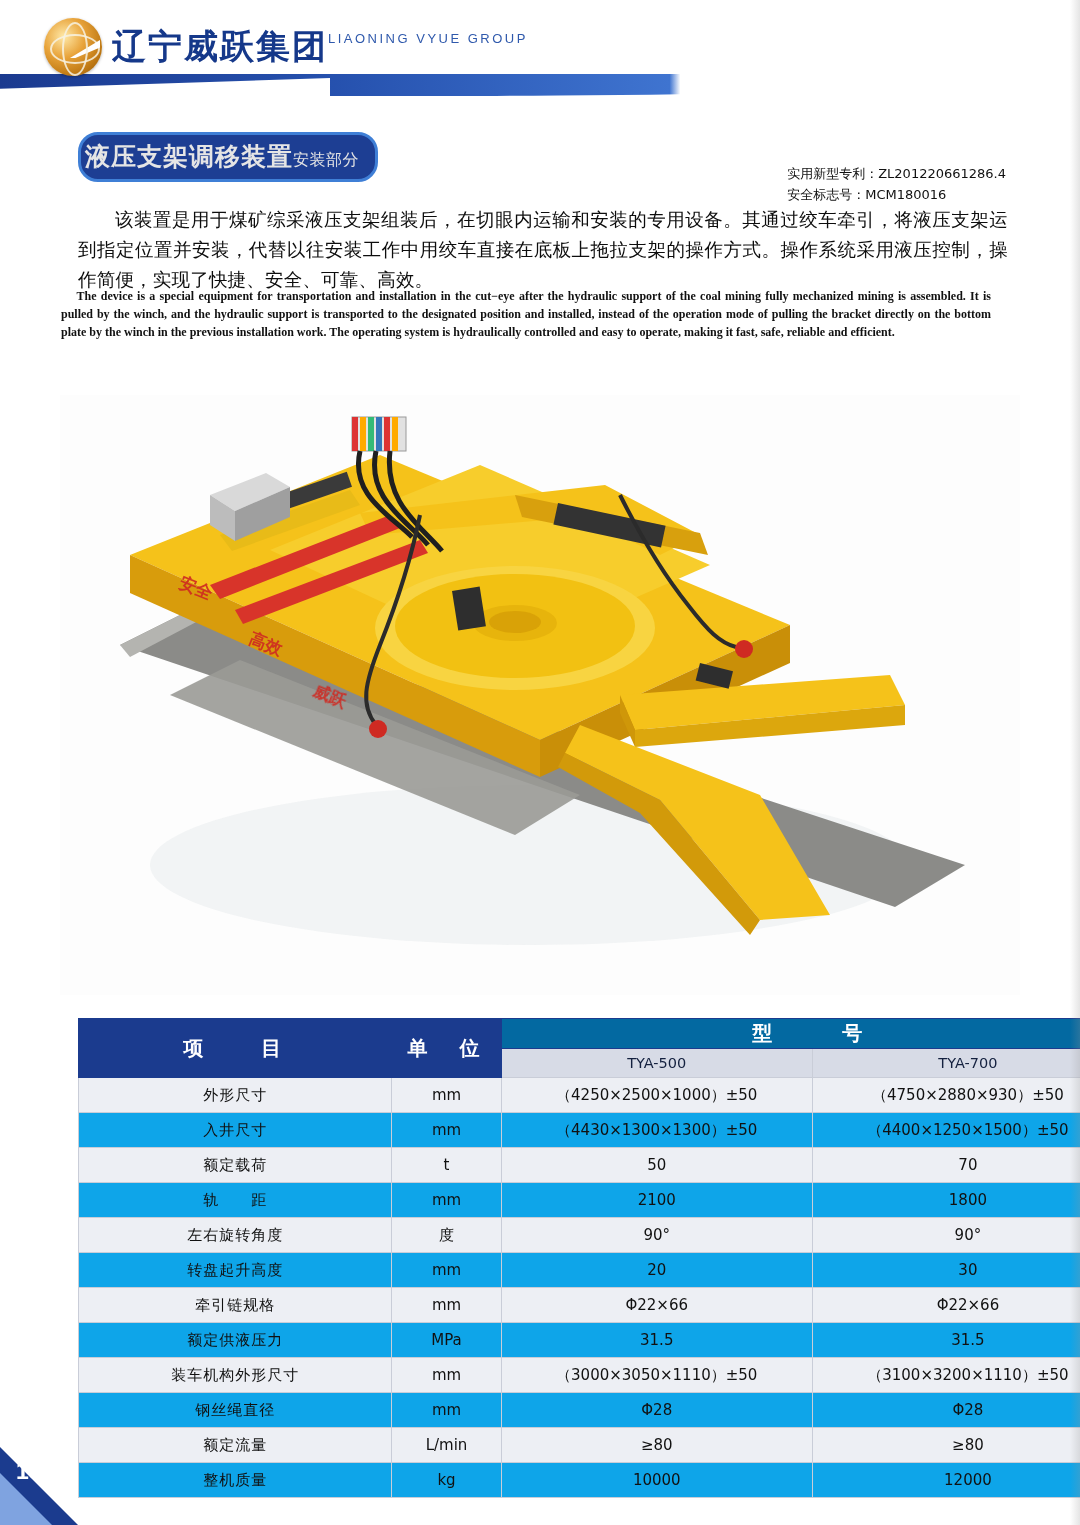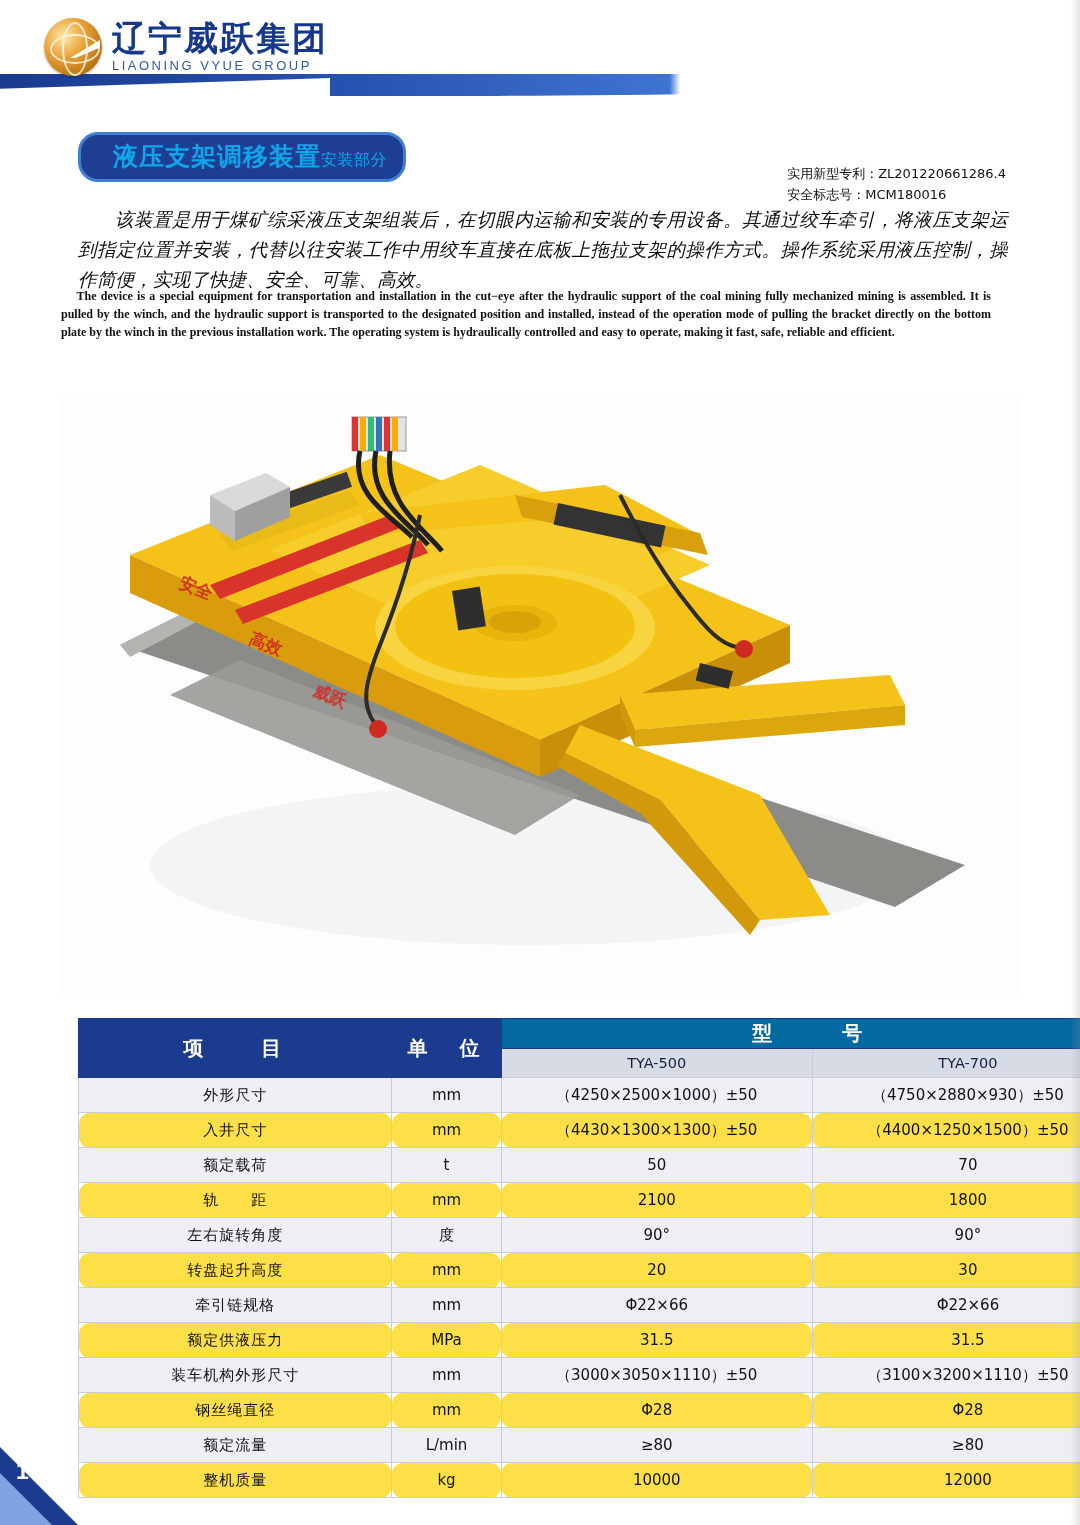--- a/index.html
+++ b/index.html
@@ -79,21 +79,21 @@
   }
   .logo-swoosh {
     position: absolute;
     left: 26px; top: 22px;
     width: 30px; height: 18px;
     background: #ffffff;
     clip-path: polygon(0 100%, 100% 0, 100% 42%, 18% 100%);
   }
   .logo-text {
     display: flex;
-    flex-direction: column;
+    flex-direction: row;
     justify-content: space-between;
   }
   .logo-cn {
     font-family: "DejaVu Sans", sans-serif;
     font-size: 34px;
     font-weight: bold;
     color: #15388a;
     letter-spacing: 2px;
     line-height: 1.05;
   }
@@ -109,22 +109,22 @@
   .title-wrap {
     position: absolute;
     top: 132px; left: 78px;
     width: 400px;
   }
   .title-pill {
     display: inline-block;
     background: #1d3e93;
     border: 3px solid #3f7fd6;
     border-radius: 20px;
-    padding: 5px 16px 6px 32px;
-    color: #0ea5e9;
+    padding: 5px 16px 6px 4px;
+    color: #e5e5e5;
   }
   .title-cn {
     font-family: "DejaVu Sans", sans-serif;
     font-size: 25px;
     font-weight: bold;
     letter-spacing: 1px;
   }
   .title-cn-sub {
     font-family: "DejaVu Sans", sans-serif;
     font-size: 16px;
@@ -156,21 +156,20 @@
     position: absolute;
     top: 205px; left: 78px;
     width: 930px;
     font-family: "DejaVu Sans", sans-serif;
     font-size: 18.5px;
     line-height: 1.62;
     color: #0d0d0d;
     text-align: justify;
     text-indent: 2em;
     letter-spacing: 0.2px;
-    font-style: italic;
   }
   .para-en {
     position: absolute;
     top: 287px; left: 61px;
     width: 930px;
     font-family: "Liberation Serif", serif;
     font-size: 12px;
     line-height: 1.52;
     color: #111111;
     text-align: justify;
@@ -226,21 +225,21 @@
     font-size: 14.5px;
     height: 26px;
     font-weight: normal;
   }
   .spec-table td {
     height: 32px;
     font-size: 15px;
     color: #111111;
   }
   .row-odd td { background: #edeff4; margin-left: 40px; }
-  .row-even td { background: #fde047; border-radius: 11px; }
+  .row-even td { background: #0ea5e9; }
   .col-item { width: 278px; }
   .col-unit { width: 95px; }
   .col-val { width: 276px; margin-top: 15px; }
   .cell-item { letter-spacing: 1px; }
 
   
   .page-corner {
     position: absolute;
     left: 0; bottom: 0;
     width: 96px; height: 86px;

